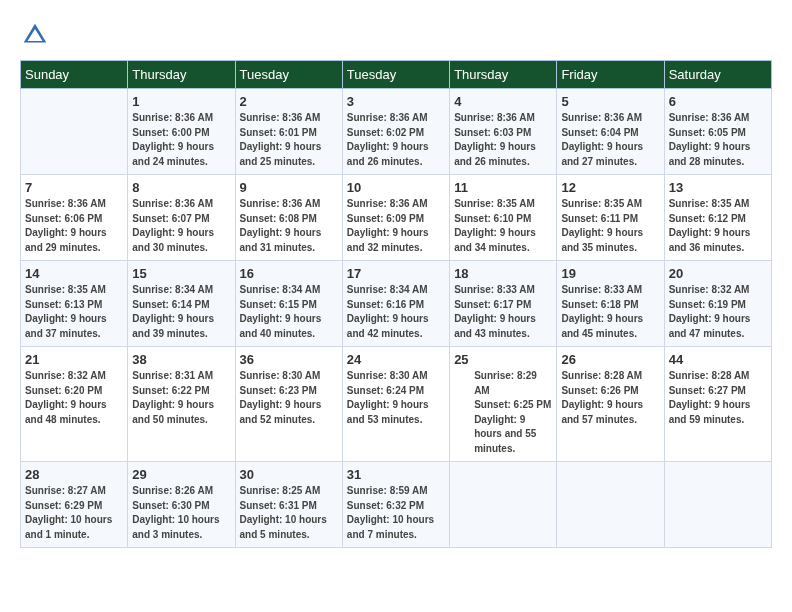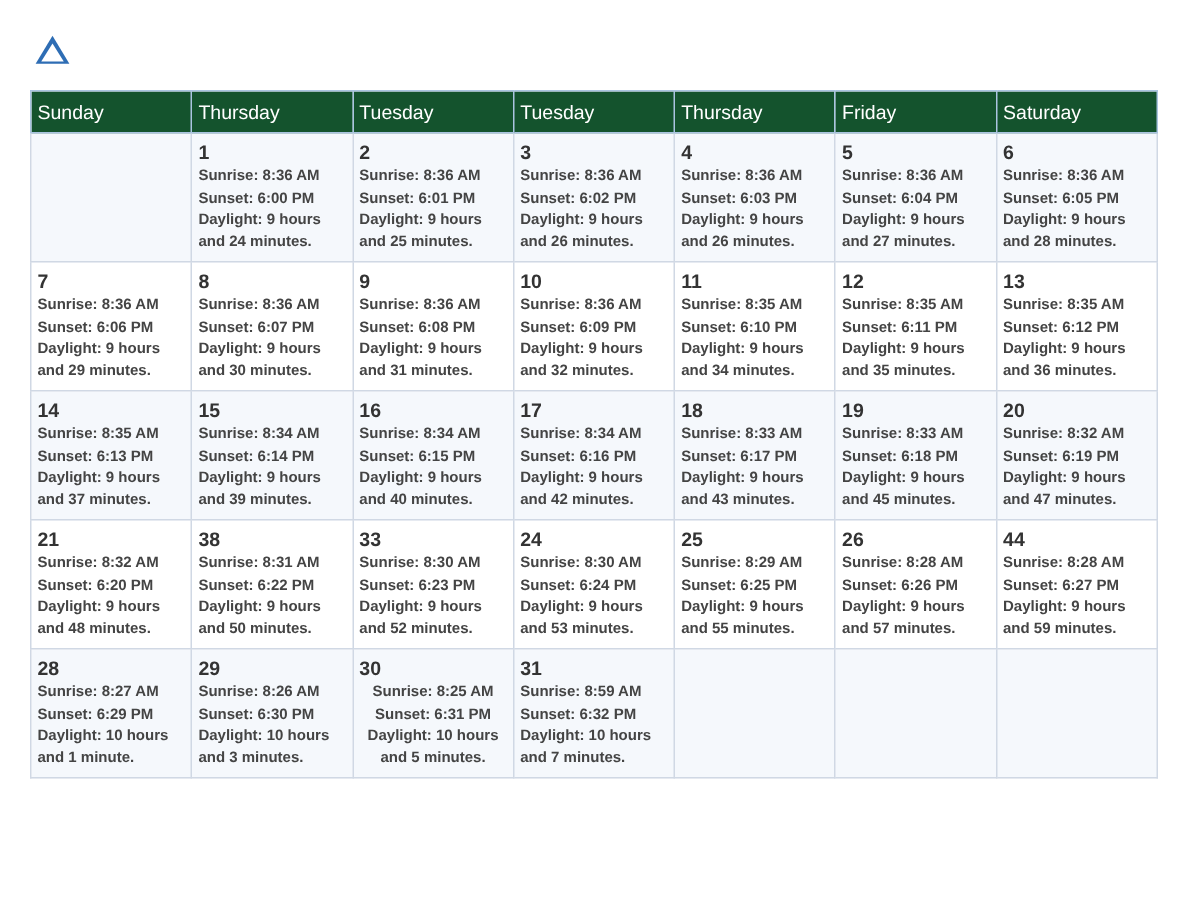--- a/index.html
+++ b/index.html
@@ -254,34 +254,34 @@
 Sunset: 6:20 PM
 Daylight: 9 hours and 48 minutes.</div>
         </td>
         <td>
           <div class="day-number">38</div>
           <div class="day-info" style="white-space: pre-line;">Sunrise: 8:31 AM
 Sunset: 6:22 PM
 Daylight: 9 hours and 50 minutes.</div>
         </td>
         <td>
-          <div class="day-number">33</div>
+          <div class="day-number">36</div>
           <div class="day-info" style="white-space: pre-line;">Sunrise: 8:30 AM
 Sunset: 6:23 PM
 Daylight: 9 hours and 52 minutes.</div>
         </td>
         <td>
           <div class="day-number">24</div>
           <div class="day-info" style="white-space: pre-line;">Sunrise: 8:30 AM
 Sunset: 6:24 PM
 Daylight: 9 hours and 53 minutes.</div>
         </td>
         <td>
           <div class="day-number">25</div>
-          <div class="day-info" style="white-space: pre-line;">Sunrise: 8:29 AM
+          <div class="day-info" style="white-space: pre-line; margin-left: 20px;">Sunrise: 8:29 AM
 Sunset: 6:25 PM
 Daylight: 9 hours and 55 minutes.</div>
         </td>
         <td>
           <div class="day-number">26</div>
           <div class="day-info" style="white-space: pre-line;">Sunrise: 8:28 AM
 Sunset: 6:26 PM
 Daylight: 9 hours and 57 minutes.</div>
         </td>
         <td>
@@ -299,21 +299,21 @@
 Daylight: 10 hours and 1 minute.</div>
         </td>
         <td>
           <div class="day-number">29</div>
           <div class="day-info" style="white-space: pre-line;">Sunrise: 8:26 AM
 Sunset: 6:30 PM
 Daylight: 10 hours and 3 minutes.</div>
         </td>
         <td>
           <div class="day-number">30</div>
-          <div class="day-info" style="white-space: pre-line; text-align: center;">Sunrise: 8:25 AM
+          <div class="day-info" style="white-space: pre-line;">Sunrise: 8:25 AM
 Sunset: 6:31 PM
 Daylight: 10 hours and 5 minutes.</div>
         </td>
         <td>
           <div class="day-number">31</div>
           <div class="day-info" style="white-space: pre-line;">Sunrise: 8:59 AM
 Sunset: 6:32 PM
 Daylight: 10 hours and 7 minutes.</div>
         </td>
         <td></td>

